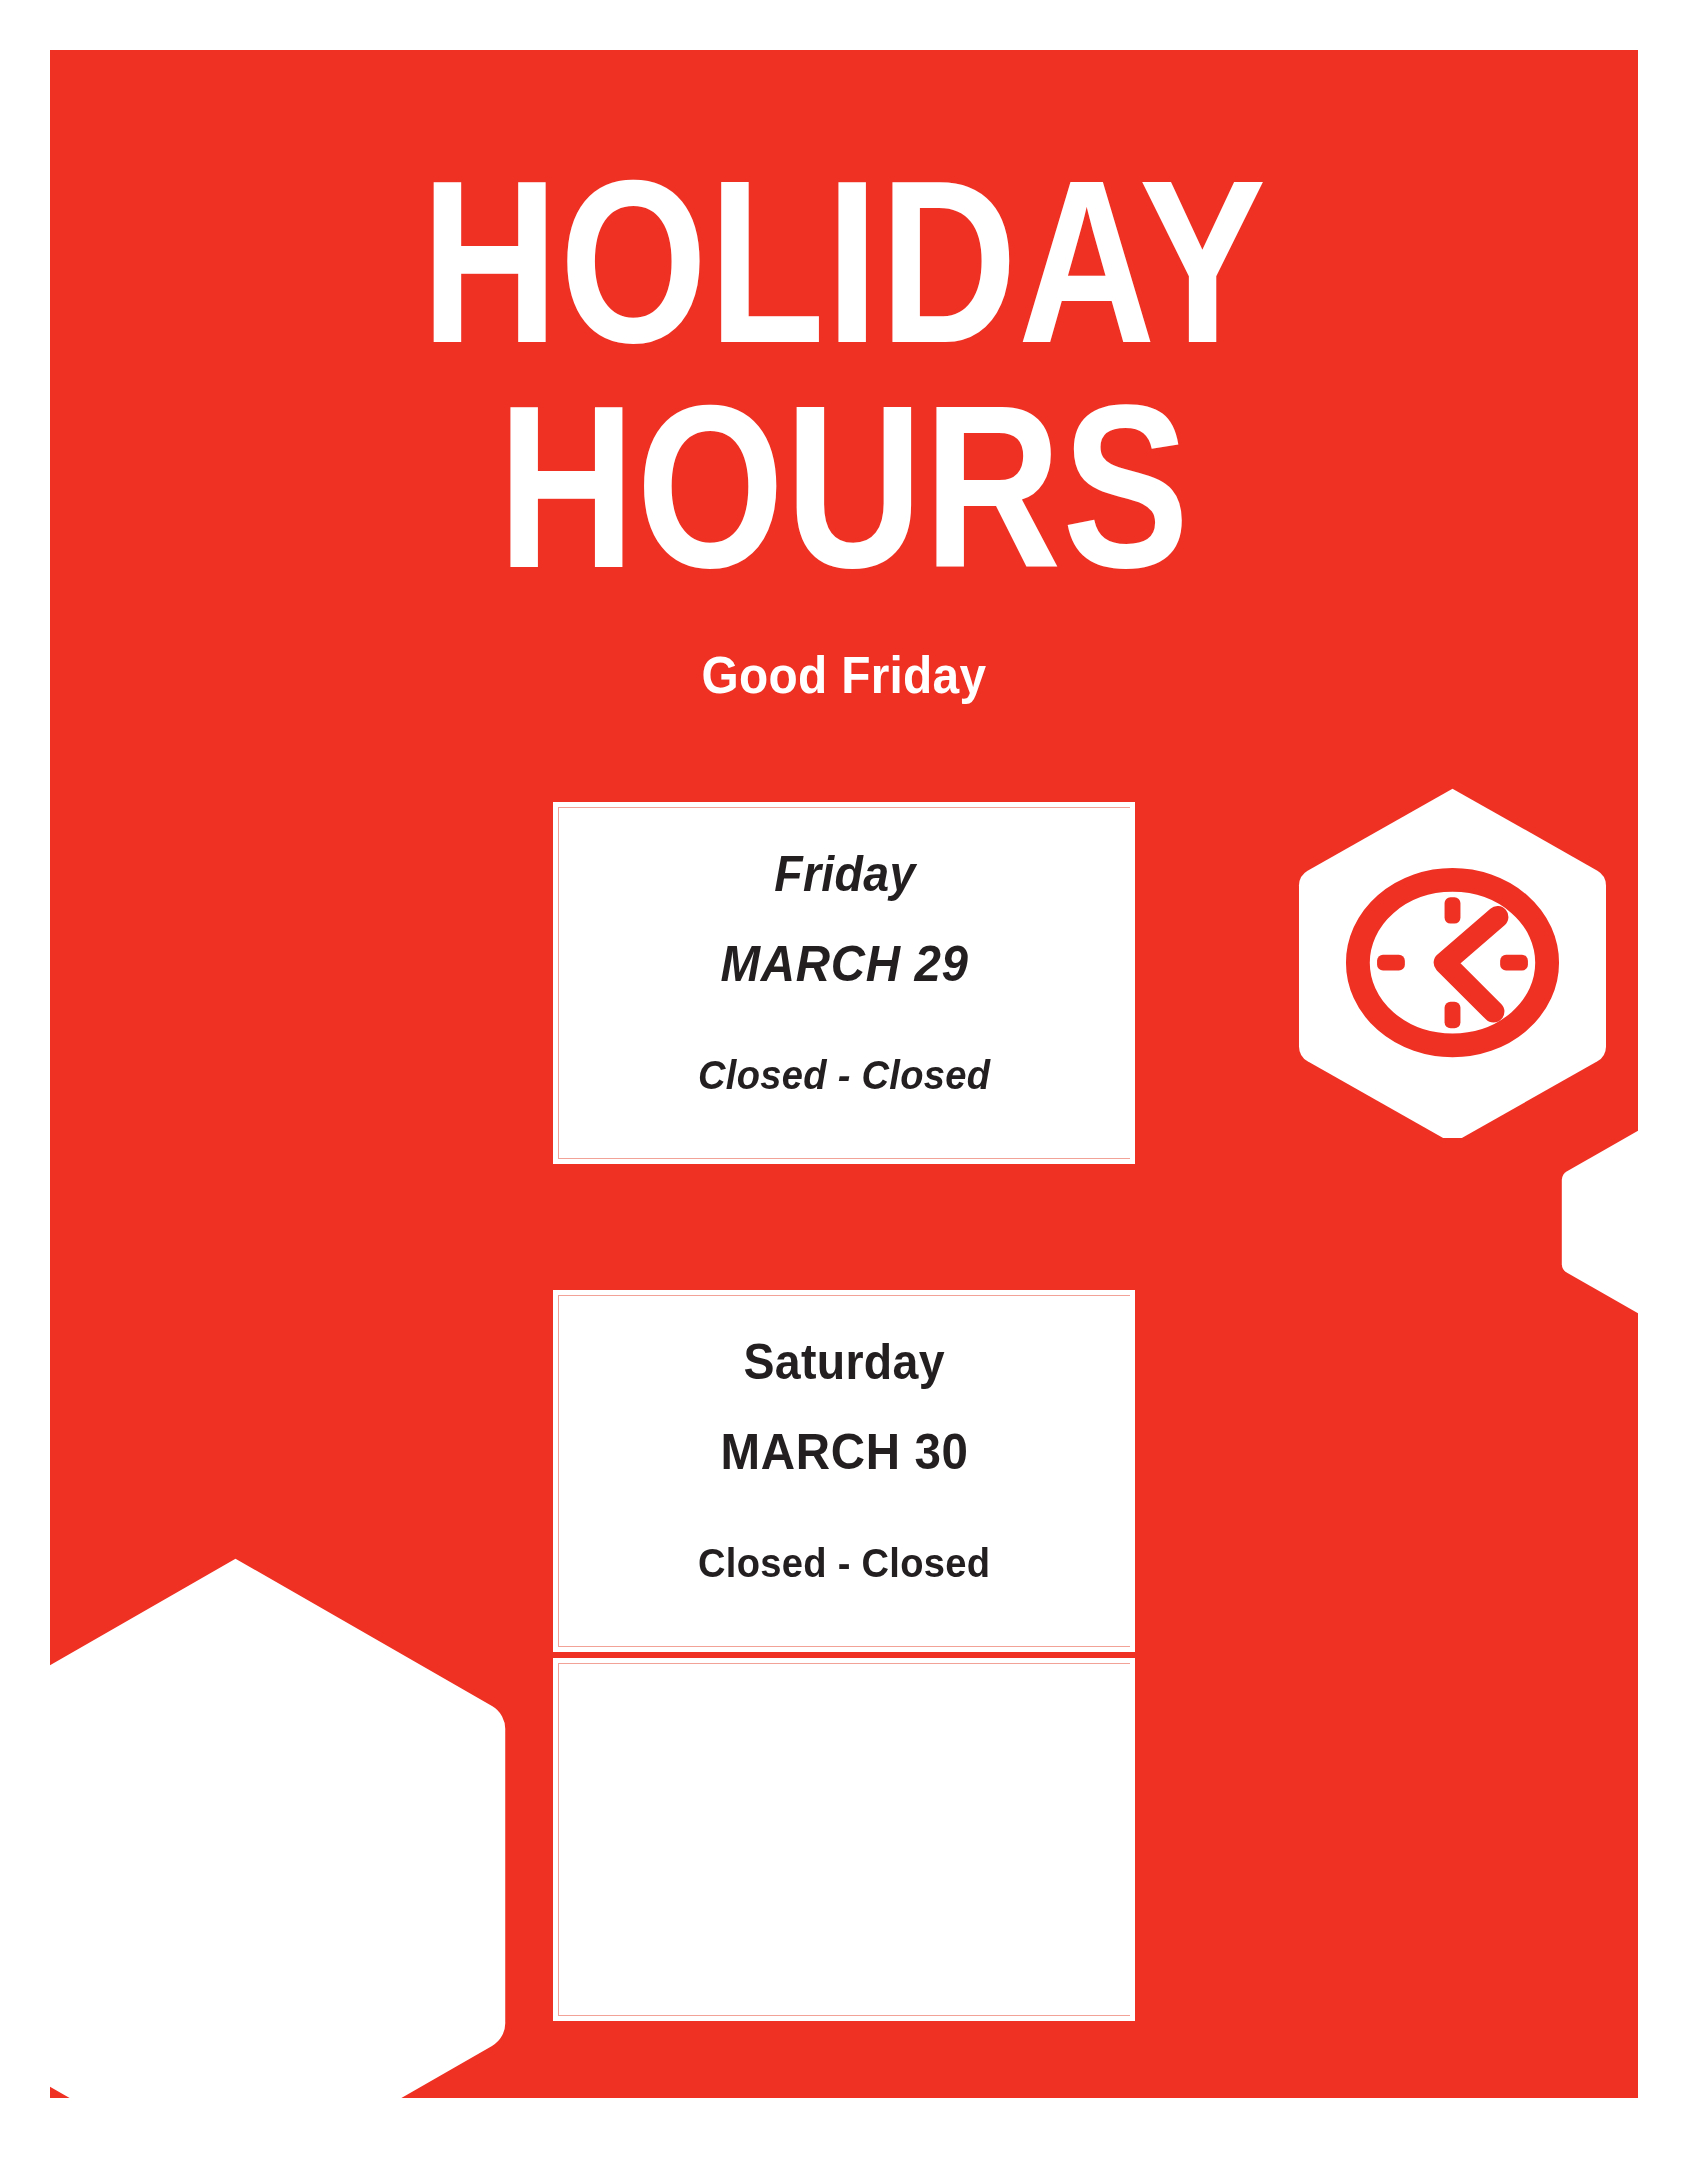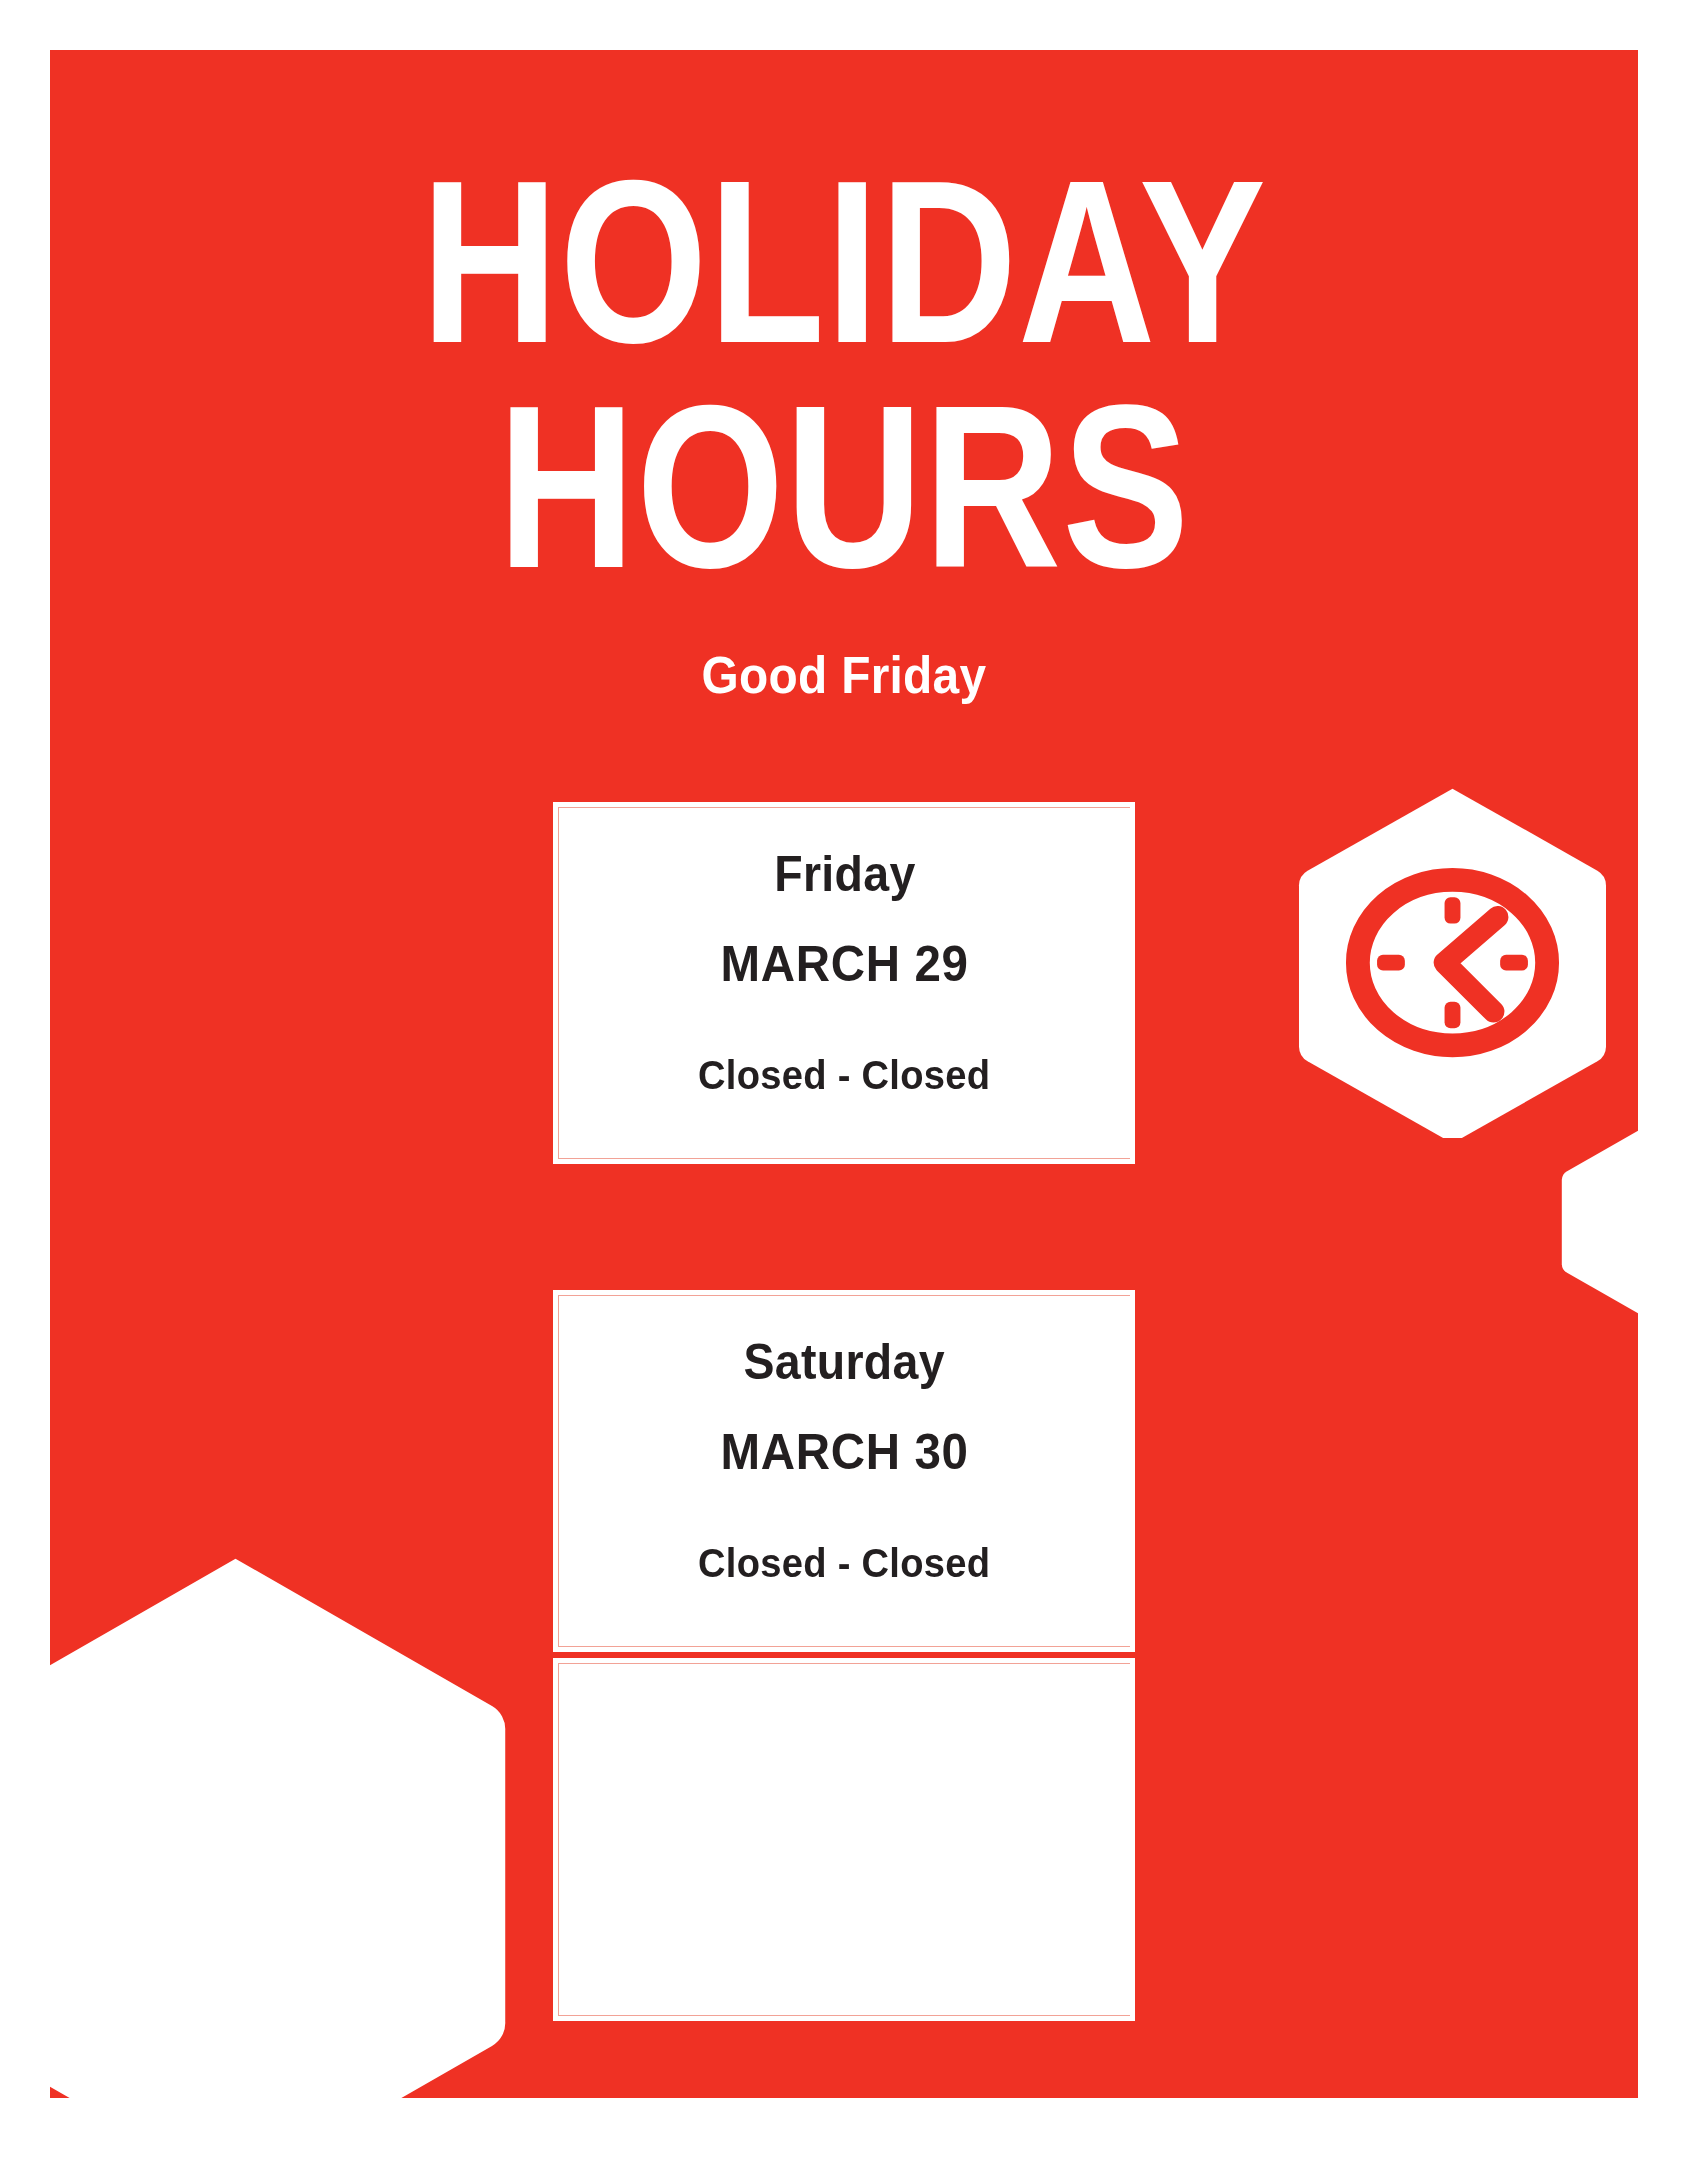--- a/index.html
+++ b/index.html
@@ -109,21 +109,21 @@
     width: 100%;
     height: 100%;
     box-sizing: border-box;
     border: 1.3px solid #F2A296;
     border-right: none;
     display: flex;
     flex-direction: column;
     align-items: center;
     justify-content: flex-start;
   }
-  #card-1 { top: 752px; height: 362px; }
+  #card-1 { top: 752px; height: 362px; font-style: italic; }
   #card-2 { top: 1240px; height: 362px; }
   #card-3 { top: 1608px; height: 363px; }
 
   .card-day {
     color: #231F20;
     font-family: "Liberation Sans Narrow", "Liberation Sans", sans-serif;
     font-weight: 700;
     font-size: 50px;
     line-height: 1;
     margin-top: 41px;

